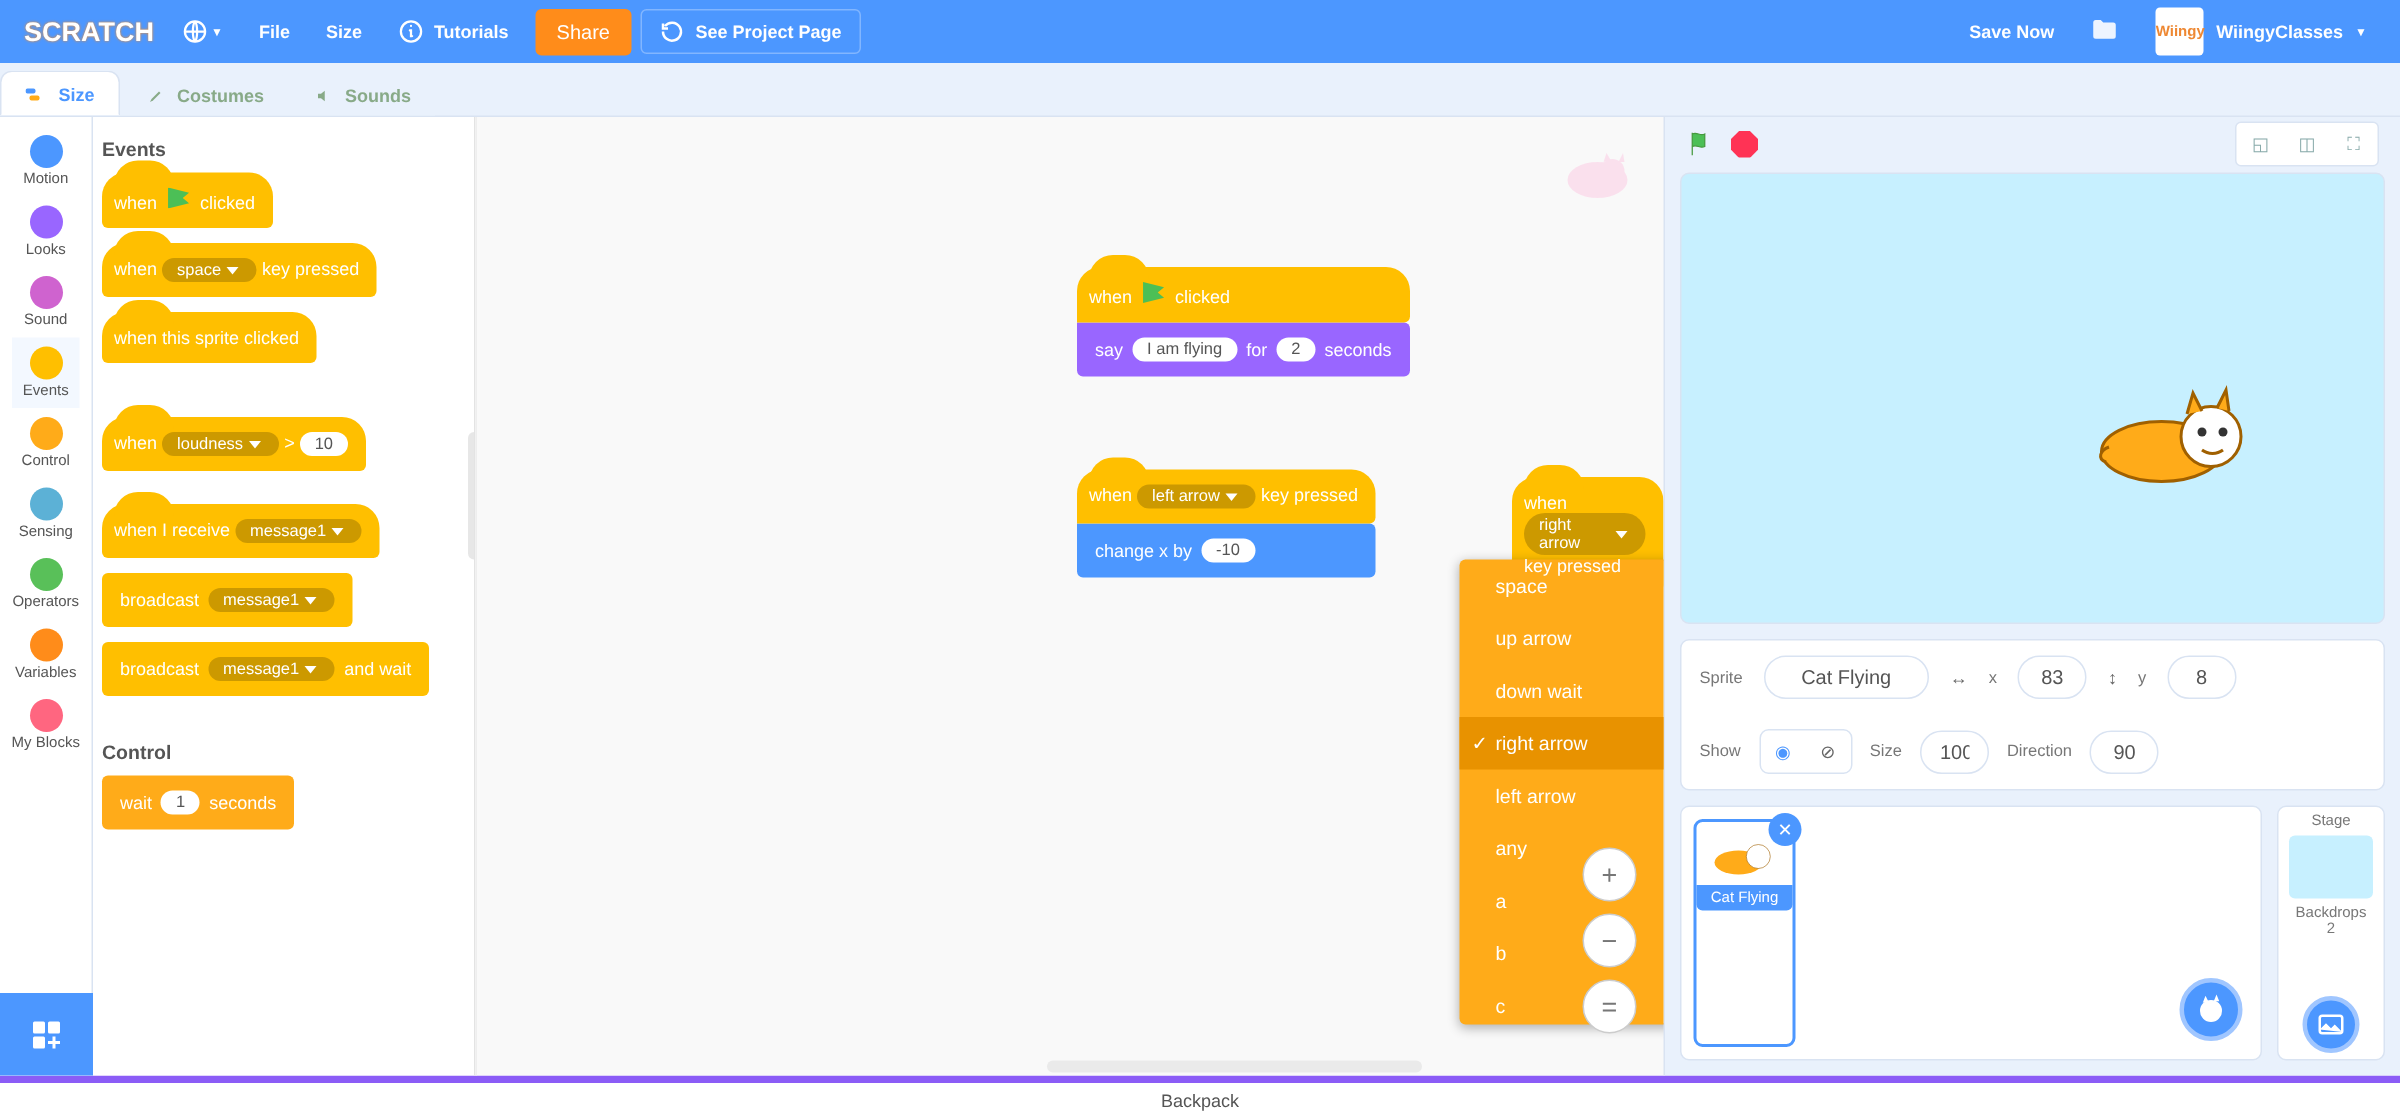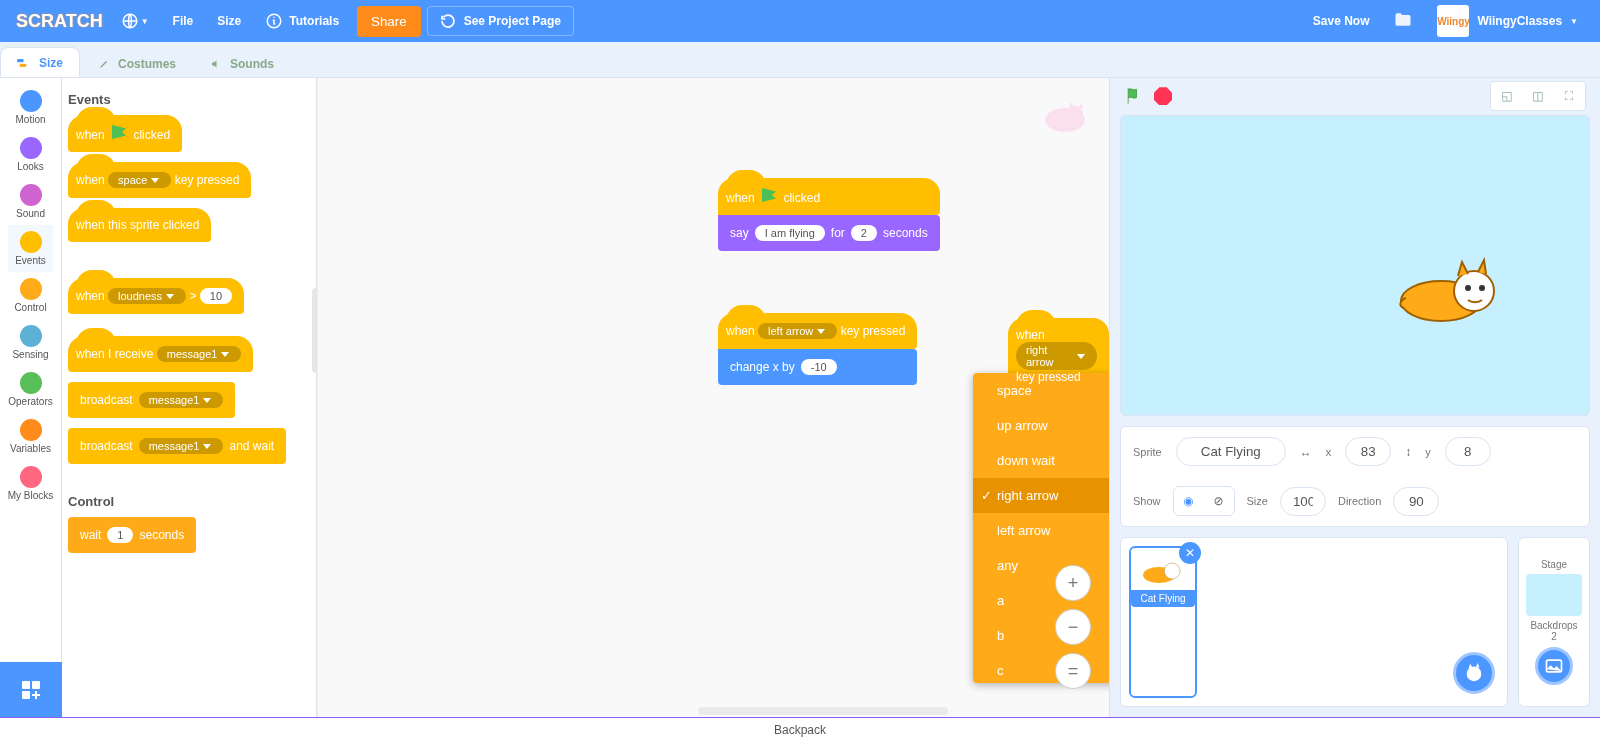--- a/index.html
+++ b/index.html
@@ -81,27 +81,27 @@
     .show-btns { display:flex; border:1px solid #d9e3f2; border-radius:6px; overflow:hidden;}
     .show-btns div{ width:30px; height:28px; display:flex; align-items:center;justify-content:center;}
     .show-btns .on{ color:#4c97ff;}
     
     .sprites-row { display:flex; margin:0 10px 10px; gap:10px;}
     .sprite-list { flex:1; background:#fff; border:1px solid #d9e3f2; border-radius:6px; padding:8px; display:flex; gap:8px; height:170px; position:relative;}
     .sprite-card { width:68px; border:2px solid #4c97ff; border-radius:6px; background:#fff; display:flex; flex-direction:column; align-items:center; position:relative;}
     .sprite-card .thumb{ height:42px; display:flex; align-items:center; justify-content:center; padding-top:4px;}
     .sprite-card .name{ font-size:10px; background:#4c97ff; color:white; width:100%; text-align:center; padding:3px 0; border-radius:0 0 4px 4px;}
     .del-badge{ position:absolute; top:-6px; right:-6px; width:22px; height:22px; border-radius:50%; background:#4c97ff; color:white; display:flex;align-items:center;justify-content:center; font-size:12px;}
-    .stage-sel { width:72px; background:#fff; border:1px solid #d9e3f2; border-radius:6px; display:flex; flex-direction:column; align-items:center; padding:21px; font-size:10px; color:#777;}
+    .stage-sel { width:72px; background:#fff; border:1px solid #d9e3f2; border-radius:6px; display:flex; flex-direction:column; align-items:center; padding:4px; font-size:10px; color:#777;}
     .stage-sel .thumb { width:56px; height:42px; background:#c7f0ff; border-radius:4px; margin:4px 0;}
     
     .fab { position:absolute; bottom:12px; right:12px; width:42px; height:42px; border-radius:50%; background:#4c97ff; border:3px solid #a0c6ff; display:flex; align-items:center; justify-content:center;}
     
     
-    .backpack { height:24px; border-top:1px solid #8b5cf6; background:#fff; text-align:center; font-size:12px; color:#555; line-height:24px;}
+    .backpack { height:24px; border-top:5px solid #8b5cf6; background:#fff; text-align:center; font-size:12px; color:#555; line-height:24px;}
     
     .script-pos{ position:absolute; }
     .script-stack { display:flex; flex-direction:column;}
     .script-stack .hat{ margin-bottom:0; border-radius:16px 16px 4px 0;}
     .script-stack .below{ border-radius:0 4px 4px 4px; margin-bottom:0;}
     
     svg.caticon { width:48px; height:36px;}
     .scroll-ind { position:absolute; right:-4px; top:210px; width:8px; height:85px; background:#ccc7; border-radius:4px;}
     .hscroll { position:absolute; left:380px; bottom:2px; height:8px; width:250px; background:#ccc5; border-radius:4px;}
   </style>

